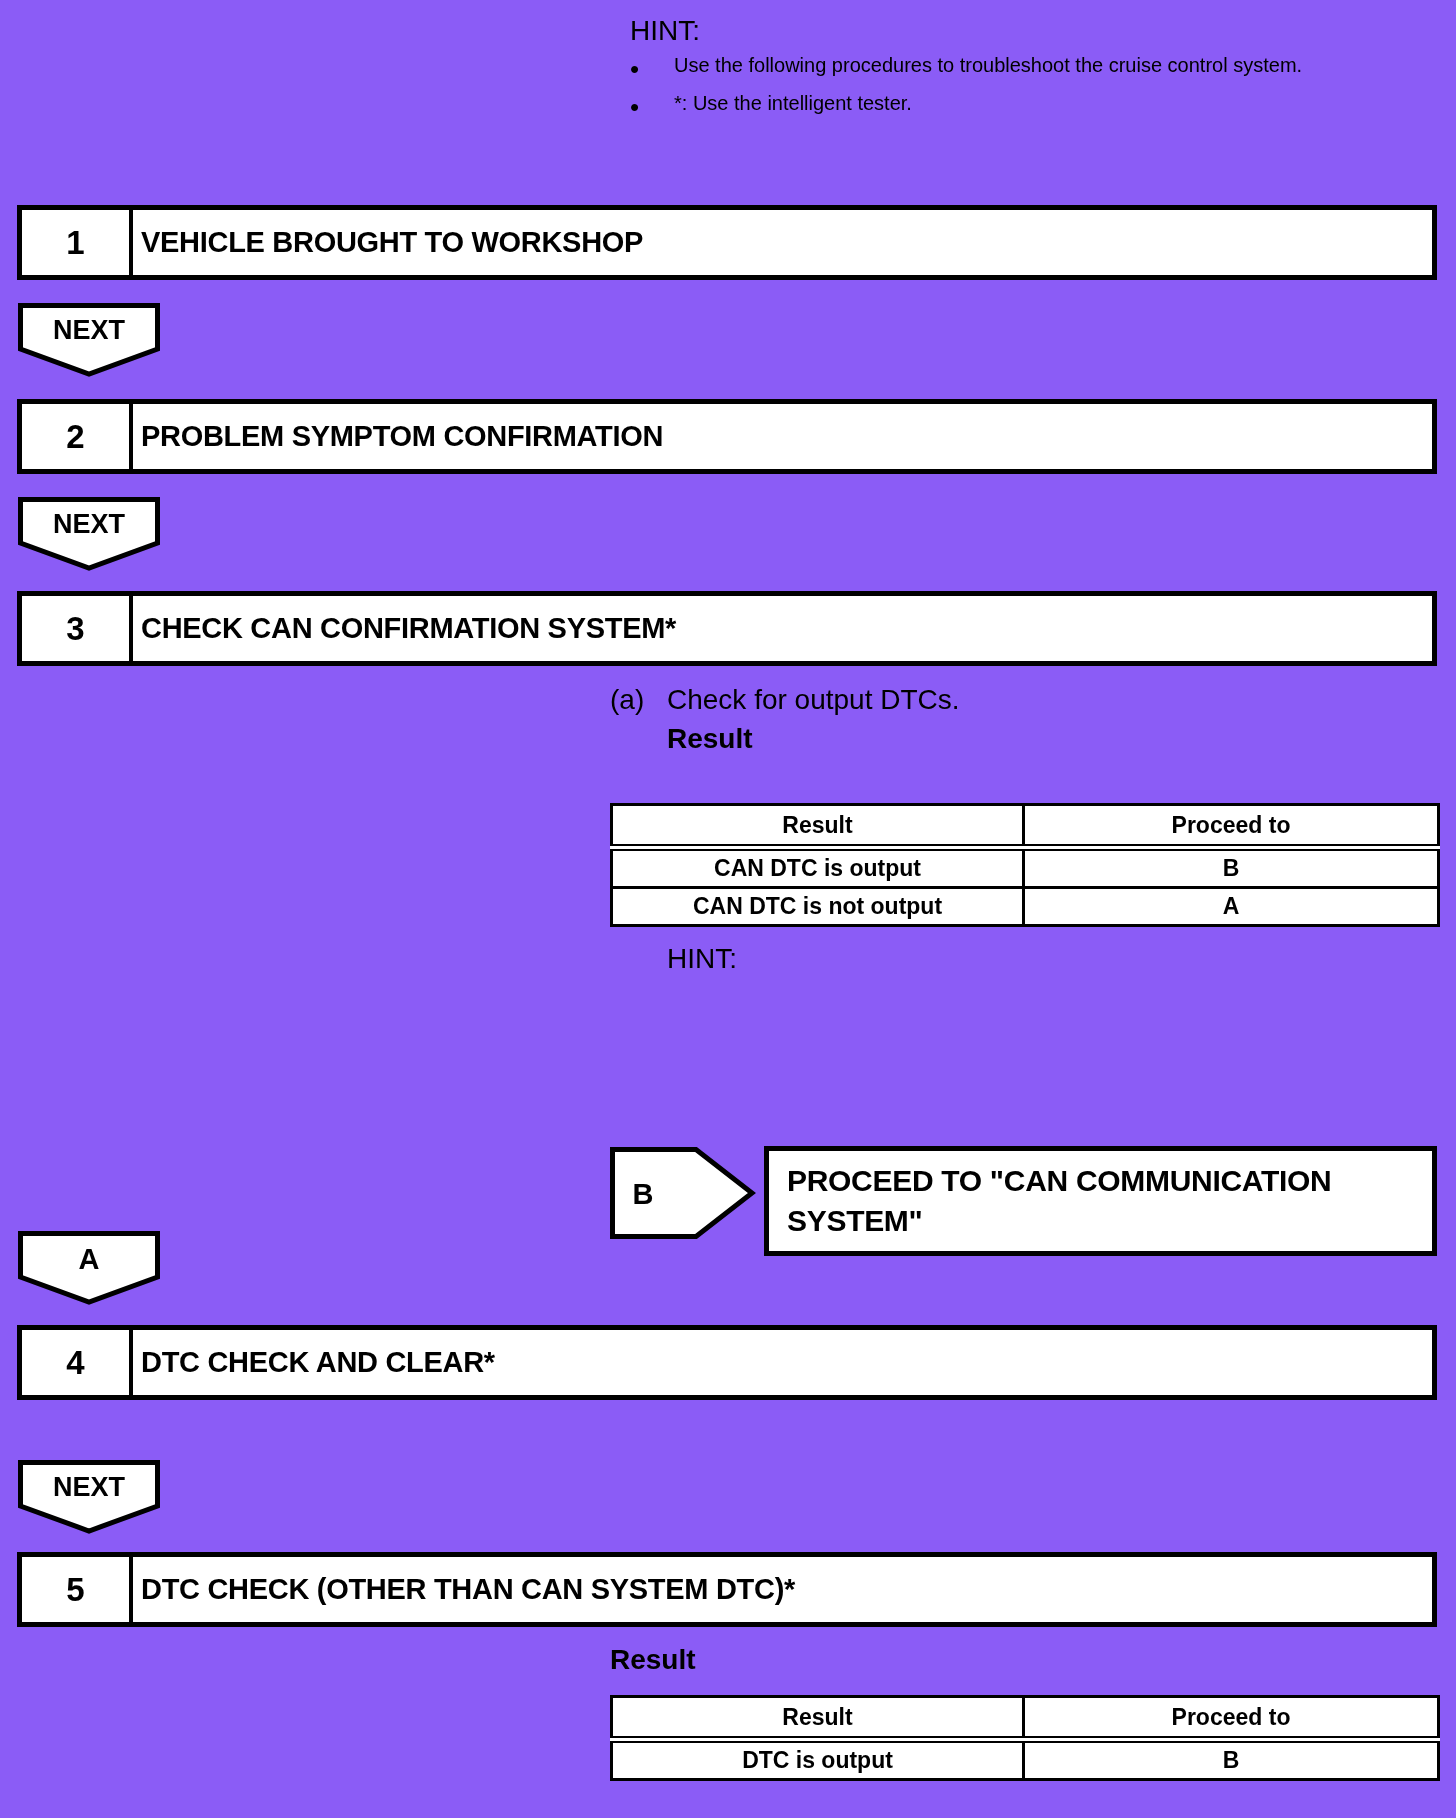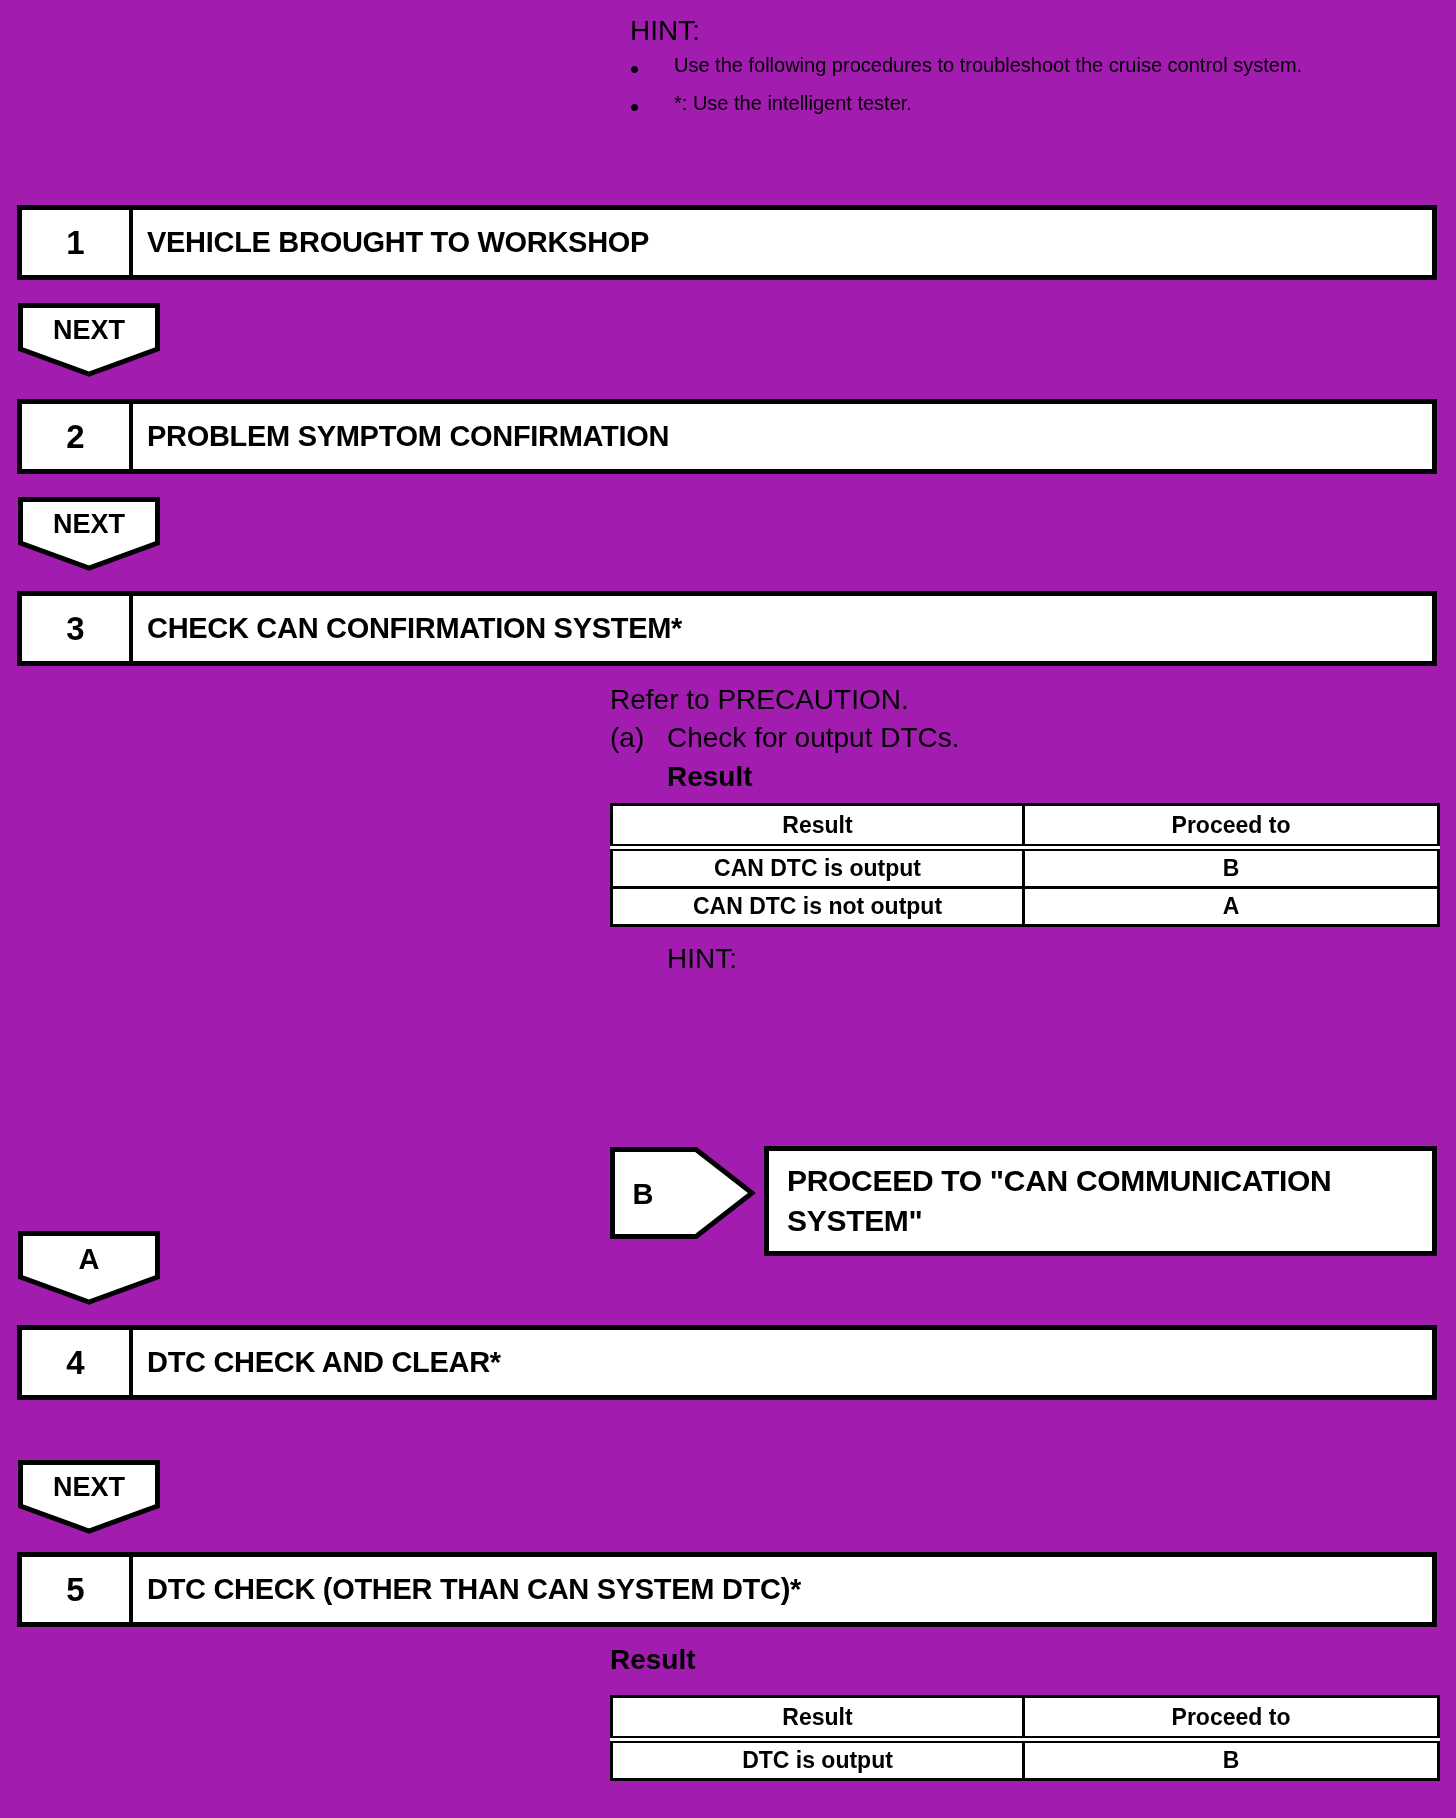--- a/index.html
+++ b/index.html
@@ -1,17 +1,17 @@
 <!DOCTYPE html>
 <html><head>
 <meta charset="utf-8">
 <style>
   html,body{margin:0;padding:0;background:#ffffff;}
   .page{
-    position:relative;width:1456px;height:1818px;background:#a21caf;
+    position:relative;width:1456px;height:1818px;background:#8b5cf6;
     font-family:"Liberation Sans",sans-serif;color:#000;overflow:hidden;
   }
   .abs{position:absolute;}
   .body-text{font-size:28px;line-height:38px;}
 
   
   .bullet-row{display:flex;align-items:flex-start;}
   .bullet-marker{width:44px;flex:0 0 44px;font-size:26px;line-height:38px;}
   .bullet-text{font-size:20px;line-height:30px;}
 
@@ -19,21 +19,21 @@
   .step-box{
     display:flex;width:1420px;height:75px;box-sizing:border-box;
     border:5px solid #000;background:#fff;
   }
   .step-num{
     width:107px;flex:0 0 107px;border-right:4px solid #000;
     display:flex;align-items:center;justify-content:center;
     font-weight:bold;font-size:33px;
   }
   .step-title{
-    display:flex;align-items:center;padding-left:14px;
+    display:flex;align-items:center;padding-left:8px;
     font-weight:bold;font-size:29px;letter-spacing:-0.3px;white-space:nowrap;
   }
 
   
   .pent polygon{fill:#ffffff;stroke:#000000;stroke-width:5;stroke-linejoin:miter;}
   .pent text{font-family:"Liberation Sans",sans-serif;font-weight:bold;fill:#000;}
 
   
   .sub-row{display:flex;align-items:flex-start;}
   .sub-marker{width:57px;flex:0 0 57px;font-size:28px;line-height:38px;}
@@ -92,21 +92,20 @@
     <polygon points="2.5,2.5 139.5,2.5 139.5,46 71,71 2.5,46"></polygon>
     <text x="71" y="36" text-anchor="middle" font-size="27">NEXT</text>
   </svg>
 
   <div class="step-box abs" style="left:17px;top:591px;">
     <div class="step-num">3</div>
     <div class="step-title">CHECK CAN CONFIRMATION SYSTEM*</div>
   </div>
 
   <div class="abs" style="left:610px;top:681px;width:760px;">
-    <div class="body-text">Refer to PRECAUTION.</div>
     <div class="sub-row">
       <span class="sub-marker">(a)</span>
       <span class="body-text">Check for output DTCs.</span>
     </div>
     <div class="result-label" style="margin-left:57px;margin-top:2px;">Result</div>
   </div>
 
   <table class="res-table abs" style="left:610px;top:803px;width:827px;">
     <colgroup>
         <col style="width:412px;">

